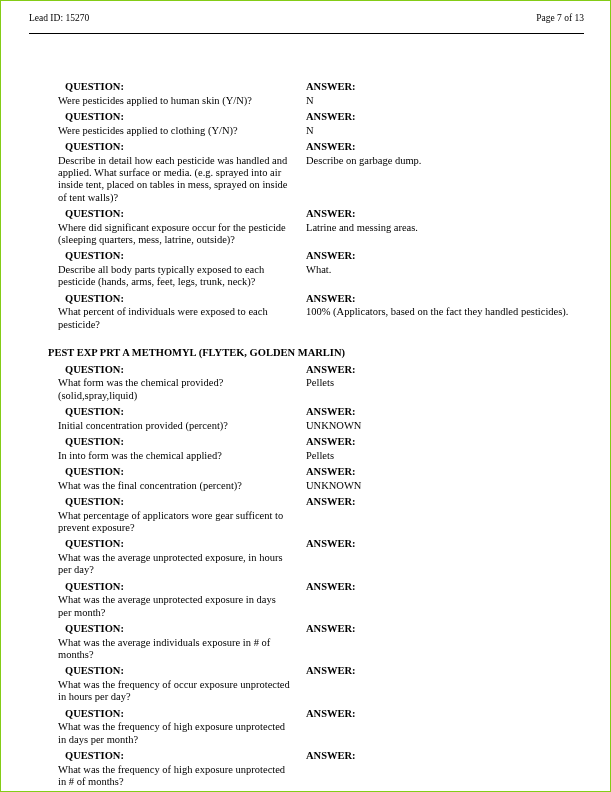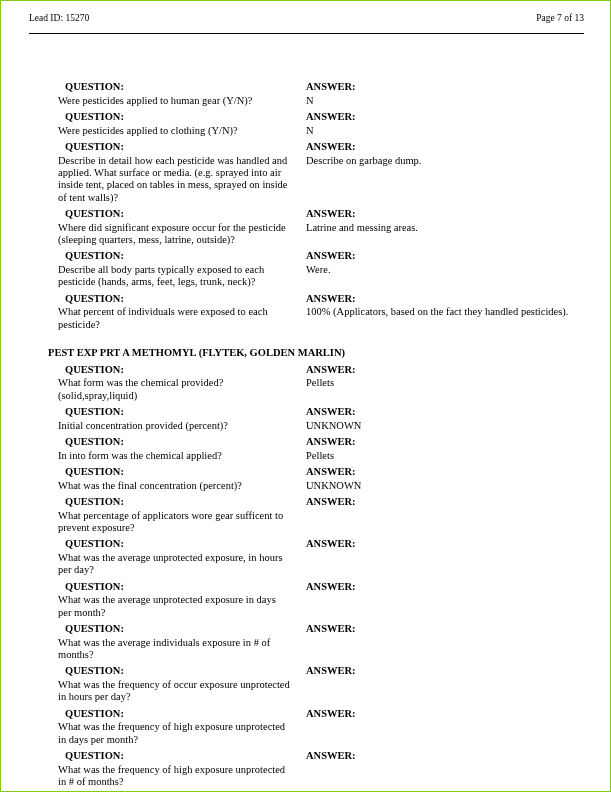--- a/index.html
+++ b/index.html
@@ -80,21 +80,21 @@
 <div class="page">
   <div class="header-row">
     <span>Lead ID: 15270</span>
     <span>Page  7  of  13</span>
   </div>
   <div class="header-rule"></div>
   <div class="content">
       <div class="qa">
         <div class="col">
           <div class="lbl q-lbl">QUESTION:</div>
-          <div class="q-text">Were pesticides applied to human gear (Y/N)?</div>
+          <div class="q-text">Were pesticides applied to human skin (Y/N)?</div>
         </div>
         <div class="col">
           <div class="lbl">ANSWER:</div>
           <div class="a-text">N</div>
         </div>
       </div>
       <div class="qa">
         <div class="col">
           <div class="lbl q-lbl">QUESTION:</div>
           <div class="q-text">Were pesticides applied to clothing (Y/N)?</div>
@@ -124,21 +124,21 @@
           <div class="a-text">Latrine and messing areas.</div>
         </div>
       </div>
       <div class="qa">
         <div class="col">
           <div class="lbl q-lbl">QUESTION:</div>
           <div class="q-text">Describe all body parts typically exposed to each pesticide (hands, arms, feet, legs, trunk, neck)?</div>
         </div>
         <div class="col">
           <div class="lbl">ANSWER:</div>
-          <div class="a-text">Were.</div>
+          <div class="a-text">What.</div>
         </div>
       </div>
       <div class="qa">
         <div class="col">
           <div class="lbl q-lbl">QUESTION:</div>
           <div class="q-text">What percent of individuals were exposed to each pesticide?</div>
         </div>
         <div class="col">
           <div class="lbl">ANSWER:</div>
           <div class="a-text">100% (Applicators, based on the fact they handled pesticides).</div>

